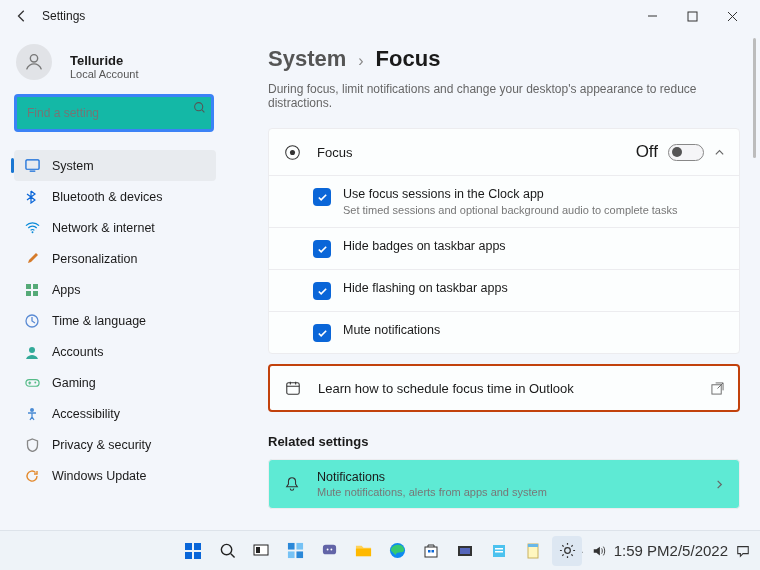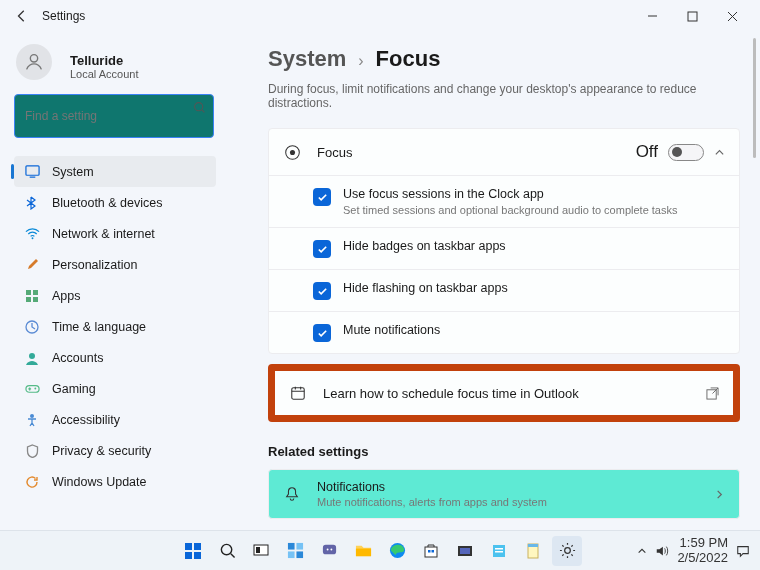--- a/index.html
+++ b/index.html
@@ -9,21 +9,21 @@
 .title-text{font-size:12px;margin-left:6px}
 .win-controls{margin-left:auto;display:flex;gap:0}
 .win-btn{width:40px;height:28px;display:flex;align-items:center;justify-content:center;font-size:12px}
 .app-body{display:flex;height:498px}
 .sidebar{width:230px;padding:6px 14px 0 14px;flex-shrink:0}
 .account{display:flex;align-items:flex-end;gap:18px;padding:6px 2px 14px}
 .avatar{width:36px;height:36px;border-radius:50%;background:#e1e3e7;display:flex;align-items:center;justify-content:center}
 .acct-name{font-weight:600;font-size:13px}
 .acct-sub{font-size:11px;color:#555}
 .search-box{position:relative;width:200px}
-.search-box input{width:100%;height:44px;padding:0 28px 0 10px;border:1px solid #3b82f6;border-radius:4px;background:#0f766e;font-size:12px;outline:none}
+.search-box input{width:100%;height:38px;padding:0 28px 0 10px;border:3px solid #3b82f6;border-radius:4px;background:#14b8a6;font-size:12px;outline:none}
 .search-box .si{position:absolute;right:8px;top:7px;font-size:13px;color:#555}
 .nav{margin-top:18px;display:flex;flex-direction:column;gap:0}
 .nav-item{display:flex;align-items:center;gap:12px;height:31px;padding:0 10px;border-radius:4px;font-size:12.5px;cursor:default;position:relative}
 .nav-item .ico{width:16px;height:16px;display:flex;align-items:center;justify-content:center;font-size:14px}
 .nav-item.active{background:#e8ebef}
 .nav-item.active::before{content:"";position:absolute;left:-3px;top:8px;bottom:8px;width:3px;background:#1976d2;border-radius:2px}
 .main{flex:1;padding:8px 20px 0 38px;overflow:hidden;position:relative}
 .scroll-ind{position:absolute;right:4px;top:6px;width:3px;height:120px;background:#bcbcbc;border-radius:2px}
 .breadcrumb{display:flex;align-items:baseline;gap:12px;margin-top:6px}
 .bc-parent{font-size:22px;font-weight:600;color:#555}
@@ -36,32 +36,32 @@
 .card-title{font-size:13px}
 .card-right{margin-left:auto;display:flex;align-items:center;gap:10px}
 .off-label{font-size:17px}
 .toggle{width:36px;height:17px;border:1px solid #888;border-radius:10px;position:relative;background:#f5f5f7}
 .toggle::after{content:"";position:absolute;left:3px;top:2.5px;width:10px;height:10px;border-radius:50%;background:#555}
 .chev{font-size:12px;color:#777}
 .opt-row{display:flex;align-items:flex-start;padding:11px 14px 11px 44px;gap:12px;border-top:1px solid #ececef}
 .chk{width:18px;height:18px;border-radius:4px;background:#0a66d8;flex-shrink:0;display:flex;align-items:center;justify-content:center;color:#fff;font-size:12px;margin-top:1px}
 .opt-text{font-size:12.5px}
 .opt-sub{font-size:11px;color:#777;margin-top:3px}
-.link-card{background:#fcfefe;border:7px solid #c2410c;border-radius:4px;margin-top:10px;display:flex;align-items:center;padding:13px 14px;gap:16px}
+.link-card{background:#fcfefe;border:2px solid #c2410c;border-radius:4px;margin-top:10px;display:flex;align-items:center;padding:13px 14px;gap:16px}
 .ext{margin-left:auto;font-size:13px;color:#666}
 .section-h{font-size:13px;font-weight:600;margin-top:22px}
 .rel-card{background:#5eead4;border:1px solid #ececef;border-radius:4px;margin-top:10px;display:flex;align-items:center;padding:10px 14px;gap:16px}
 .rel-title{font-size:12.5px}
 .rel-sub{font-size:11px;color:#777;margin-top:2px}
 .taskbar{position:absolute;bottom:0;left:0;right:0;height:40px;background:#eef3f8;border-top:1px solid #dde3ea;display:flex;align-items:center;padding:0 10px}
 .task-center{position:absolute;left:50%;transform:translateX(-50%);display:flex;gap:4px}
 .tb-ico{width:30px;height:30px;display:flex;align-items:center;justify-content:center;border-radius:4px;font-size:16px}
 .tb-ico.active{background:#dde7f2}
 .tray{margin-left:auto;display:flex;align-items:center;gap:8px;font-size:11px;color:#333}
-.tray .clk{display:flex;flex-direction:column;align-items:flex-end;line-height:1.15;font-size:13px}
+.tray .clk{display:flex;flex-direction:row;align-items:flex-end;line-height:1.15;font-size:15px}
 svg{display:block}
 </style>
 </head>
 <body>
 
 <div class="titlebar">
   <div class="back-btn">
     <svg width="14" height="14" viewBox="0 0 16 16">
         <path d="M10 2 4 8l6 6" stroke="#333" stroke-width="1.5" fill="none"></path>
       </svg>

